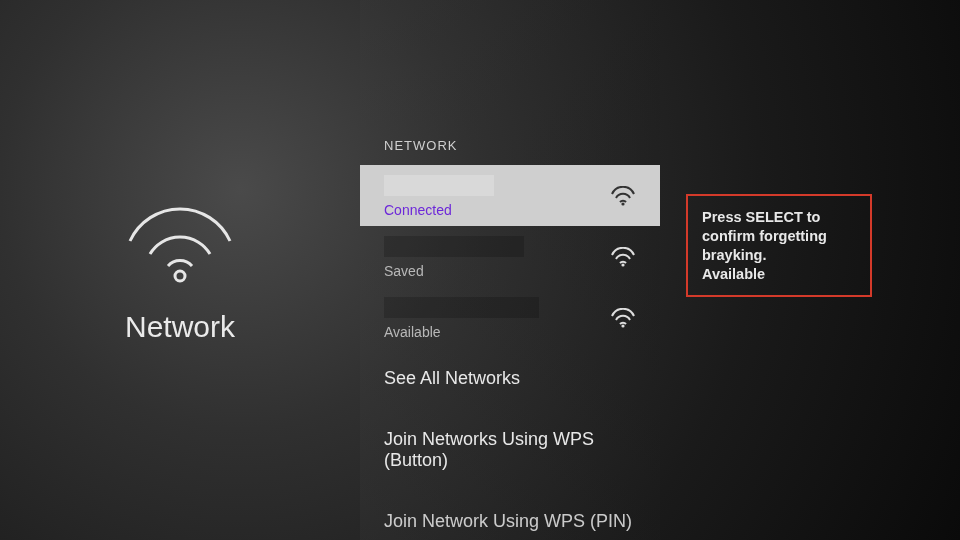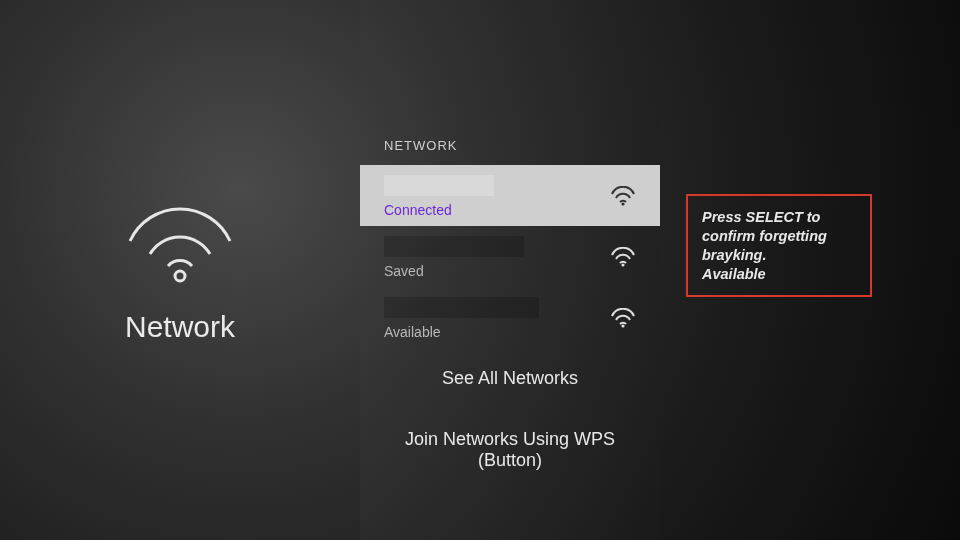--- a/index.html
+++ b/index.html
@@ -48,28 +48,26 @@
   .net-row.selected .ssid-block { background: #d9d9d9; }
   .ssid-block.w2 { width: 140px; }
   .ssid-block.w3 { width: 155px; }
   .net-status { font-size: 14px; color: #b8b8b8; }
   .wifi-small { position: absolute; right: 24px; top: 50%; transform: translateY(-50%); width: 26px; height: 20px; }
   .option-row {
     padding: 20px 24px;
     font-size: 18px;
     color: #e8e8e8;
     cursor: pointer;
-    text-align: center;
   }
   .option-row.cut { padding-bottom: 0; opacity: 0.85; }
   .right-pane {
     flex: 1;
     height: 396px;
     position: relative;
-    font-style: italic;
   }
   .info-box {
     position: absolute;
     left: 26px;
     top: 194px;
     width: 186px;
     border: 2px solid #d43a2a;
     padding: 12px 14px;
     color: #e8e8e8;
     font-size: 14.5px;
@@ -121,20 +119,21 @@
     <svg class="wifi-small" viewBox="0 0 26 20">
       <path d="M2 8 A12 12 0 0 1 24 8" fill="none" stroke="#ddd" stroke-width="2"></path>
       <path d="M6 12 A8 8 0 0 1 20 12" fill="none" stroke="#ddd" stroke-width="2"></path>
       <path d="M10 16 A4 4 0 0 1 16 16" fill="none" stroke="#ddd" stroke-width="2"></path>
       <circle cx="13" cy="18" r="1.6" fill="#ddd"></circle>
     </svg>
   </div>
 
   <div class="option-row">See All Networks</div>
   <div class="option-row">Join Networks Using WPS (Button)</div>
+  <div class="option-row cut">Join Network Using WPS (PIN)</div>
 </div>
 
 <div class="right-pane">
   <div class="info-box">
     <div class="bold">Press SELECT to confirm forgetting brayking.</div>
     <div class="bold">Available</div>
   </div>
 </div>
 
 </body></html>

